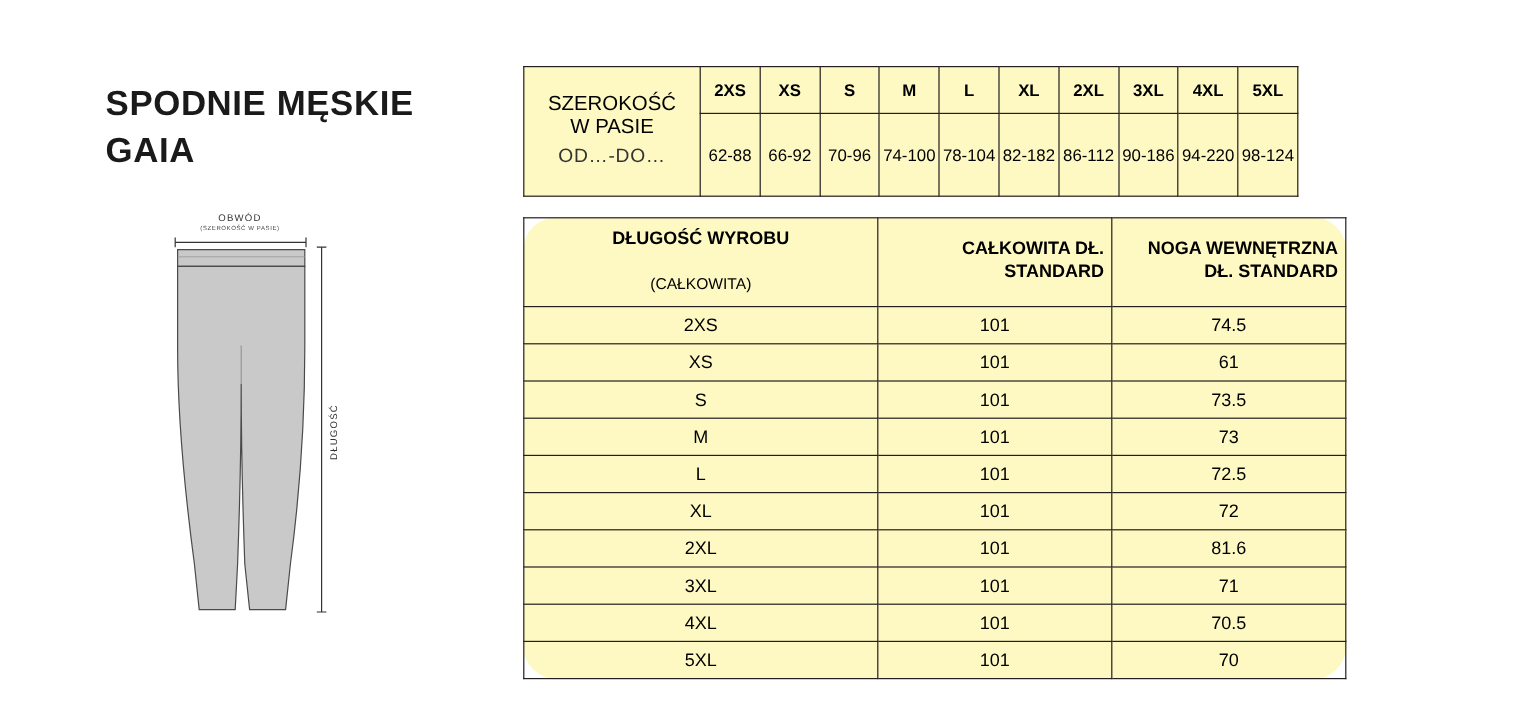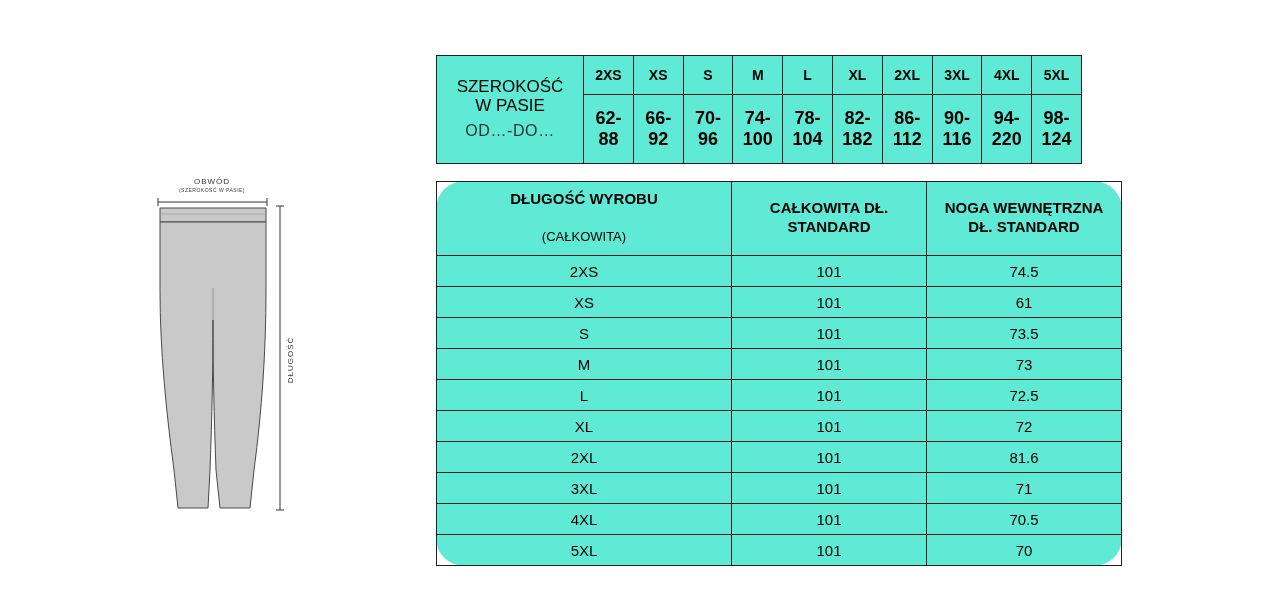--- a/index.html
+++ b/index.html
@@ -31,40 +31,40 @@
     width: 330px;
     font-size: 29px;
     font-weight: bold;
     line-height: 1.35;
     letter-spacing: 0.5px;
     color: #1a1a1a;
   }
 
   .figure {
     position: absolute;
-    left: 140px;
+    left: 128px;
     top: 170px;
     width: 200px;
     height: 360px;
   }
   .figure svg { display: block; }
 
   
   .tables {
     position: absolute;
     left: 436px;
     top: 55px;
     width: 810px;
   }
 
   table.grid {
     border-collapse: collapse;
     table-layout: fixed;
     width: 646px;
-    background: #5eead4;
+    background: #fef9c3;
   }
   table.grid td, table.grid th {
     border: 1px solid #231f20;
     text-align: center;
     vertical-align: middle;
     padding: 3px 2px;
     font-weight: normal;
   }
 
   
@@ -85,55 +85,55 @@
     letter-spacing: 0.6px;
     margin-top: 6px;
     color: #333;
   }
   .width-table .size-head {
     font-size: 14px;
     font-weight: bold;
     height: 32px;
   }
   .width-table .val {
-    font-size: 18px;
+    font-size: 14px;
     height: 62px;
-    font-weight: bold;
   }
 
   
   .table-gap { height: 17px; }
 
   
   .length-table { width: 646px; border-radius: 28px; }
   .length-table .hdr {
     font-size: 15px;
     font-weight: bold;
     line-height: 1.25;
     padding: 8px 6px 10px 6px;
   }
   .length-table .hdr .sub {
     display: block;
     font-size: 13px;
     font-weight: normal;
     margin-top: 20px;
   }
   .length-table .c1 { width: 282px; }
-  .length-table .c2 { width: 182px; }
-  .length-table .c3 { width: 182px; }
+  .length-table .c2 { width: 182px; text-align: right; }
+  .length-table .c3 { width: 182px; text-align: right; }
   .length-table td.cell {
     font-size: 15px;
     height: 24px;
   }
 </style>
 </head>
 <body>
 
 <div class="left-panel">
 
+  <div class="product-title">SPODNIE MĘSKIE GAIA</div>
 
   <div class="figure">
     <svg width="200" height="360" viewBox="0 0 200 360" xmlns="http://www.w3.org/2000/svg">
 
       <text x="72" y="14" font-family="Liberation Sans, sans-serif" font-size="8" letter-spacing="1" fill="#333" text-anchor="middle">OBWÓD</text>
       <text x="72" y="22" font-family="Liberation Sans, sans-serif" font-size="5" letter-spacing="0.5" fill="#444" text-anchor="middle">(SZEROKOŚĆ W PASIE)</text>
 
       <line x1="18" y1="32" x2="127" y2="32" stroke="#333" stroke-width="1"></line>
       <path d="M18 28 L18 36 M127 28 L127 36" stroke="#333" stroke-width="1"></path>
 
@@ -185,21 +185,21 @@
       <td class="size-head">5XL</td>
     </tr>
     <tr>
       <td class="val">62-88</td>
       <td class="val">66-92</td>
       <td class="val">70-96</td>
       <td class="val">74-100</td>
       <td class="val">78-104</td>
       <td class="val">82-182</td>
       <td class="val">86-112</td>
-      <td class="val">90-116</td>
+      <td class="val">90-186</td>
       <td class="val">94-220</td>
       <td class="val">98-124</td>
     </tr>
   </tbody>
     </table>
 
   <div class="table-gap"></div>
 
   <table class="grid length-table">
     <tbody>

